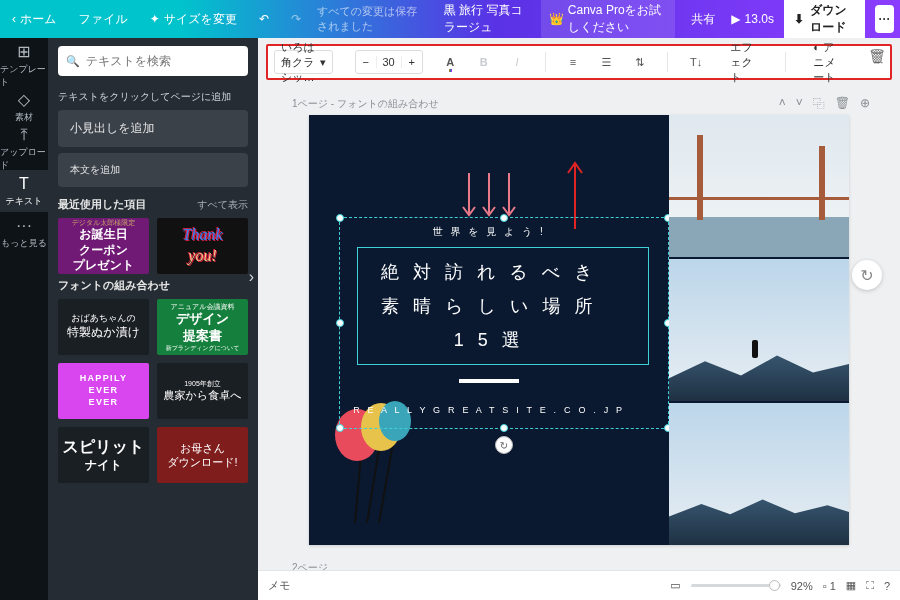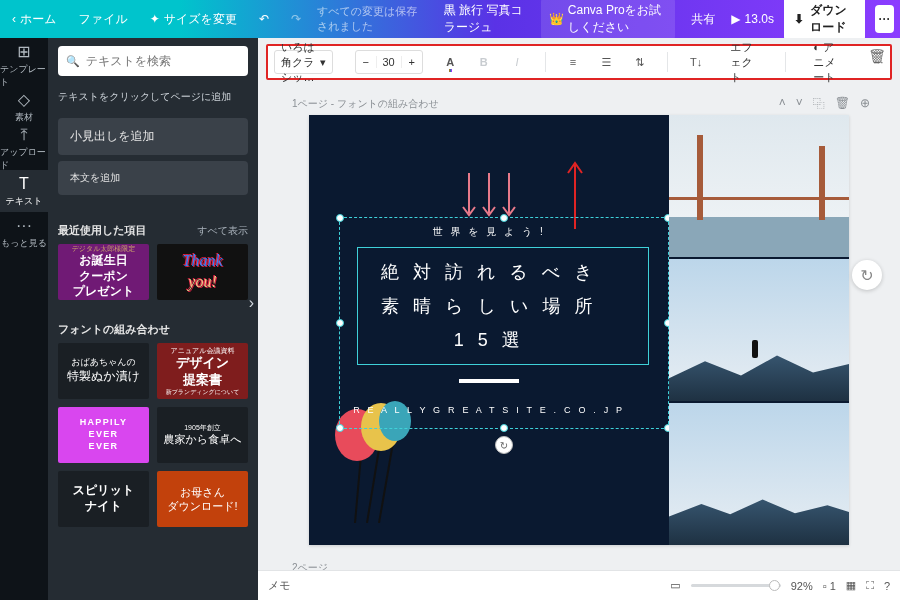--- a/index.html
+++ b/index.html
@@ -16,26 +16,26 @@
   .topbar .more { width: 28px; height: 28px; background:#fff; color:#333; border-radius:4px; display:flex; align-items:center; justify-content:center; font-weight:bold;}
   
   .main { flex: 1; display: flex; min-height: 0; }
   .leftrail { width: 48px; background: #0e1318; color: #b0b8bf; display:flex; flex-direction:column; align-items:center; padding-top:6px; font-size:9px; }
   .leftrail .ritem { width: 48px; height: 42px; display:flex; flex-direction:column; align-items:center; justify-content:center; gap:2px; cursor:pointer; }
   .leftrail .ritem.active { background:#252c33; color:#fff; }
   .leftrail .ricon { font-size:16px; }
   .sidepanel { width: 210px; background: #252c33; color: #e6e6e6; display:flex; flex-direction:column; padding: 8px 10px; font-size: 11px; }
   .search { background:#fff; border-radius:4px; height:30px; display:flex; align-items:center; padding:0 8px; color:#888; gap:6px; margin-bottom:10px;}
   .search input { border:none; outline:none; flex:1; font-size:12px; }
-  .sp-cap { font-size: 10px; color:#cfd5db; margin: 4px 0 14px; }
+  .sp-cap { font-size: 10px; color:#cfd5db; margin: 4px 0 6px; }
   .add-text { background:#3a4149; border-radius:4px; padding:10px 12px; margin-bottom:6px; cursor:pointer; }
   .add-h1 { font-size: 18px; font-weight: 800; color:#fff; }
   .add-h2 { font-size: 12px; color:#e6e6e6; }
   .add-body { font-size: 10px; color:#e6e6e6; }
-  .sp-row { display:flex; align-items:center; justify-content:space-between; margin:22px 0 6px; }
+  .sp-row { display:flex; align-items:center; justify-content:space-between; margin:4px 0 6px; }
   .sp-link { font-size: 10px; color:#a9b2bb; cursor:pointer; }
   .grid2 { display:grid; grid-template-columns: 1fr 1fr; gap:8px; position:relative; }
   .thumb { height: 56px; border-radius:2px; display:flex; flex-direction:column; align-items:center; justify-content:center; text-align:center; color:#fff; font-size:9px; line-height:1.3; padding:2px; overflow:hidden; }
   .thumb .t1 { font-weight:700; }
   .chev { position:absolute; right:-6px; top:50px; color:#cfd5db; font-size:16px; }
   
   .editor { flex:1; display:flex; flex-direction:column; background:#eef0f2; min-width:0; }
   .toolbar-wrap { padding: 6px 8px 0 8px; position:relative; }
   .toolbar { height: 36px; background:#fff; border:2px solid #e02424; border-radius:2px; display:flex; align-items:center; padding:0 6px; gap:22px; font-size:11px; color:#333; position:relative; }
   .tb-font { width: 108px; height: 24px; border:1px solid #ddd; border-radius:3px; display:flex; align-items:center; justify-content:space-between; padding:0 6px; cursor:pointer; }
@@ -161,40 +161,40 @@
     </div>
 
     <div class="sp-row">
         <div style="font-weight:600">フォントの組み合わせ</div>
       </div>
     <div class="grid2">
       <div class="thumb" style="background:#1a1f24">
           <span>おばあちゃんの</span>
           <span style="font-family:cursive;font-size:12px">特製ぬか漬け</span>
         </div>
-      <div class="thumb" style="background:#7f1d1d">
+      <div class="thumb" style="background:#15803d">
           <span style="font-size:7px">アニュアル会議資料</span>
           <span style="font-size:13px;font-weight:700">デザイン</span>
           <span style="font-size:13px;font-weight:700">提案書</span>
           <span style="font-size:6px">新ブランディングについて</span>
         </div>
       <div class="thumb" style="background:#d946ef;letter-spacing:.15em">
           <span class="t1">HAPPILY</span>
           <span class="t1">EVER</span>
           <span class="t1">EVER</span>
         </div>
       <div class="thumb" style="background:#1a1f24">
           <span style="font-size:7px">1905年創立</span>
           <span style="font-family:serif;font-size:11px">農家から食卓へ</span>
         </div>
       <div class="thumb" style="background:#1a1f24">
-          <span class="t1" style="font-size:12px">スピリット</span>
+          <span class="t1" style="font-size:16px">スピリット</span>
           <span class="t1" style="font-size:12px">ナイト</span>
         </div>
-      <div class="thumb" style="background:#c2410c">
+      <div class="thumb" style="background:#7f1d1d">
           <span style="font-size:11px">お母さん</span>
           <span style="font-size:11px">ダウンロード!</span>
         </div>
     </div>
   </div>
 
   <div class="editor">
     <div class="toolbar-wrap">
       <div class="toolbar">
         <div class="tb-font">

